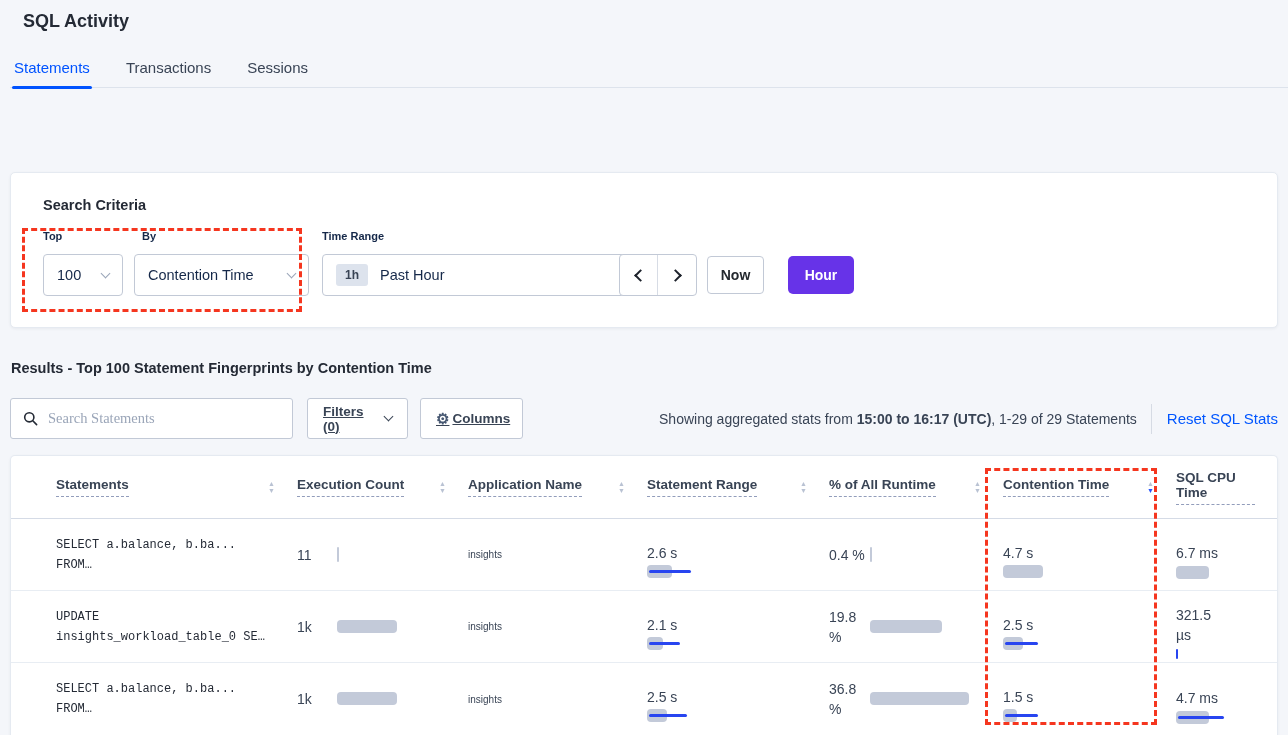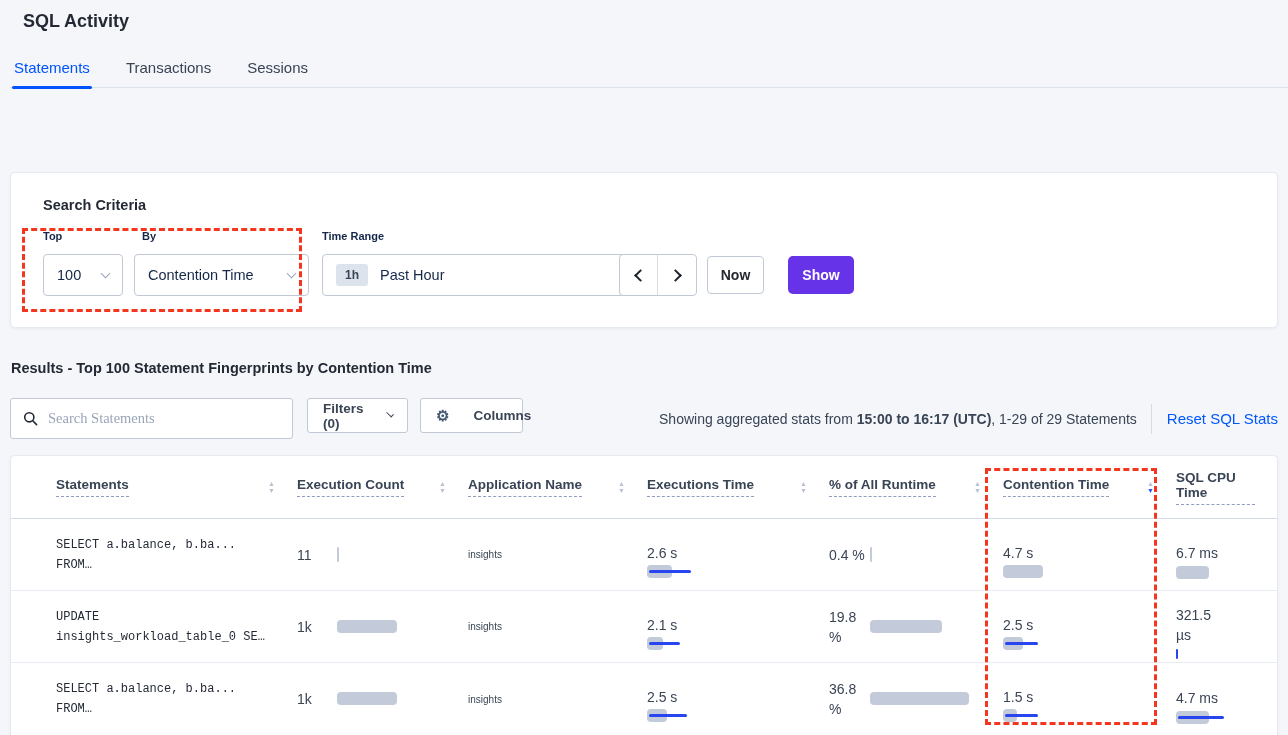--- a/index.html
+++ b/index.html
@@ -66,23 +66,23 @@
 
   
   .results-heading { position:absolute; left:11px; top:360px; font-size:14.5px; font-weight:700; color:#242a35; }
   .toolbar { position:absolute; left:10px; top:398px; width:1268px; height:42px; }
   .search-box { position:absolute; left:0; top:0; width:283px; height:41px; background:#fff;
                 border:1px solid #c2c9d6; border-radius:3px; display:flex; align-items:center; padding:0 12px; }
   .search-box svg { flex-shrink:0; }
   .search-box input { border:none; outline:none; font-size:14.5px; color:#394455; width:100%;
                       margin-left:10px; font-family:Liberation Serif, serif; background:transparent; }
   .search-box input::placeholder { color:#9aa5b8; }
-  .tb-btn { position:absolute; top:0; height:35px; background:#fff; border:1px solid #c2c9d6; border-radius:3px;
-            display:flex; align-items:center; gap:24px; padding:0 15px; font-size:13.5px; font-weight:700;
-            color:#394455; cursor:pointer; }
+  .tb-btn { position:absolute; top:0; height:41px; background:#fff; border:1px solid #c2c9d6; border-radius:3px;
+            display:flex; align-items:center; gap:3px; padding:0 15px; font-size:13.5px; font-weight:700;
+            color:#394455; cursor:pointer;text-decoration:underline; }
   #filters-btn { left:297px; width:101px; }
   #columns-btn { left:410px; width:103px; }
   .gear { font-size:15px; color:#475872; }
   .tb-right { position:absolute; right:0; top:0; height:41px; display:flex; align-items:center; }
   .stats-text { font-size:14px; color:#394455; }
   .stats-text b { font-weight:700; }
   .reset-link { font-size:15px; color:#0156ff; margin-left:14px; padding-left:15px;
                 border-left:1px solid #d6dbe4; line-height:30px; cursor:pointer; }
 
   
@@ -155,21 +155,21 @@
 
     <div class="arrow-group">
       <div class="arrow-btn">
           <span class="achev left"></span>
         </div>
       <div class="arrow-btn">
           <span class="achev right"></span>
         </div>
     </div>
     <div class="now-btn">Now</div>
-    <div class="apply-btn">Show</div>
+    <div class="apply-btn">Hour</div>
   </div>
 
   <div class="results-heading">Results - Top 100 Statement Fingerprints by Contention Time</div>
 
   <div class="toolbar">
     <div class="search-box">
       <svg width="15" height="15" viewBox="0 0 15 15">
         <circle cx="6.3" cy="6.3" r="4.6" fill="none" stroke="#242a35" stroke-width="1.6"></circle>
         <line x1="9.8" y1="9.8" x2="13.6" y2="13.6" stroke="#242a35" stroke-width="1.6" stroke-linecap="round"></line>
       </svg>
@@ -206,21 +206,21 @@
           </span>
       </div>
       <div class="th">
         <span class="th-label">Application Name</span>
         <span class="sorter">
             <span class="s-up">▲</span>
             <span class="s-down">▼</span>
           </span>
       </div>
       <div class="th">
-        <span class="th-label">Executions Time</span>
+        <span class="th-label">Statement Range</span>
         <span class="sorter">
             <span class="s-up">▲</span>
             <span class="s-down">▼</span>
           </span>
       </div>
       <div class="th">
         <span class="th-label">% of All Runtime</span>
         <span class="sorter">
             <span class="s-up">▲</span>
             <span class="s-down">▼</span>

